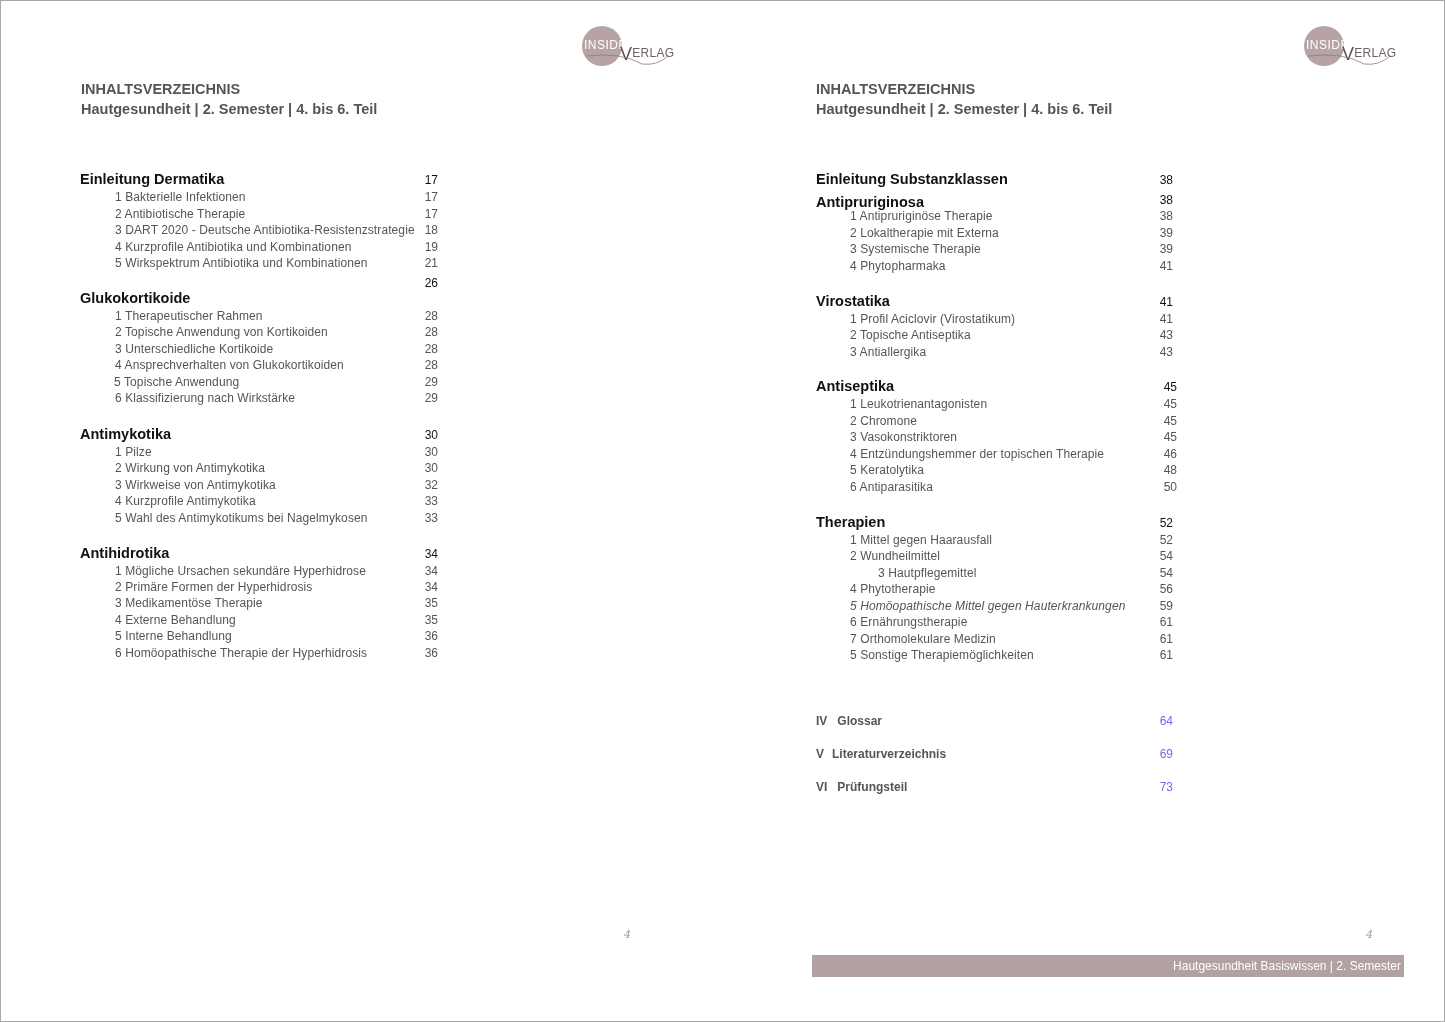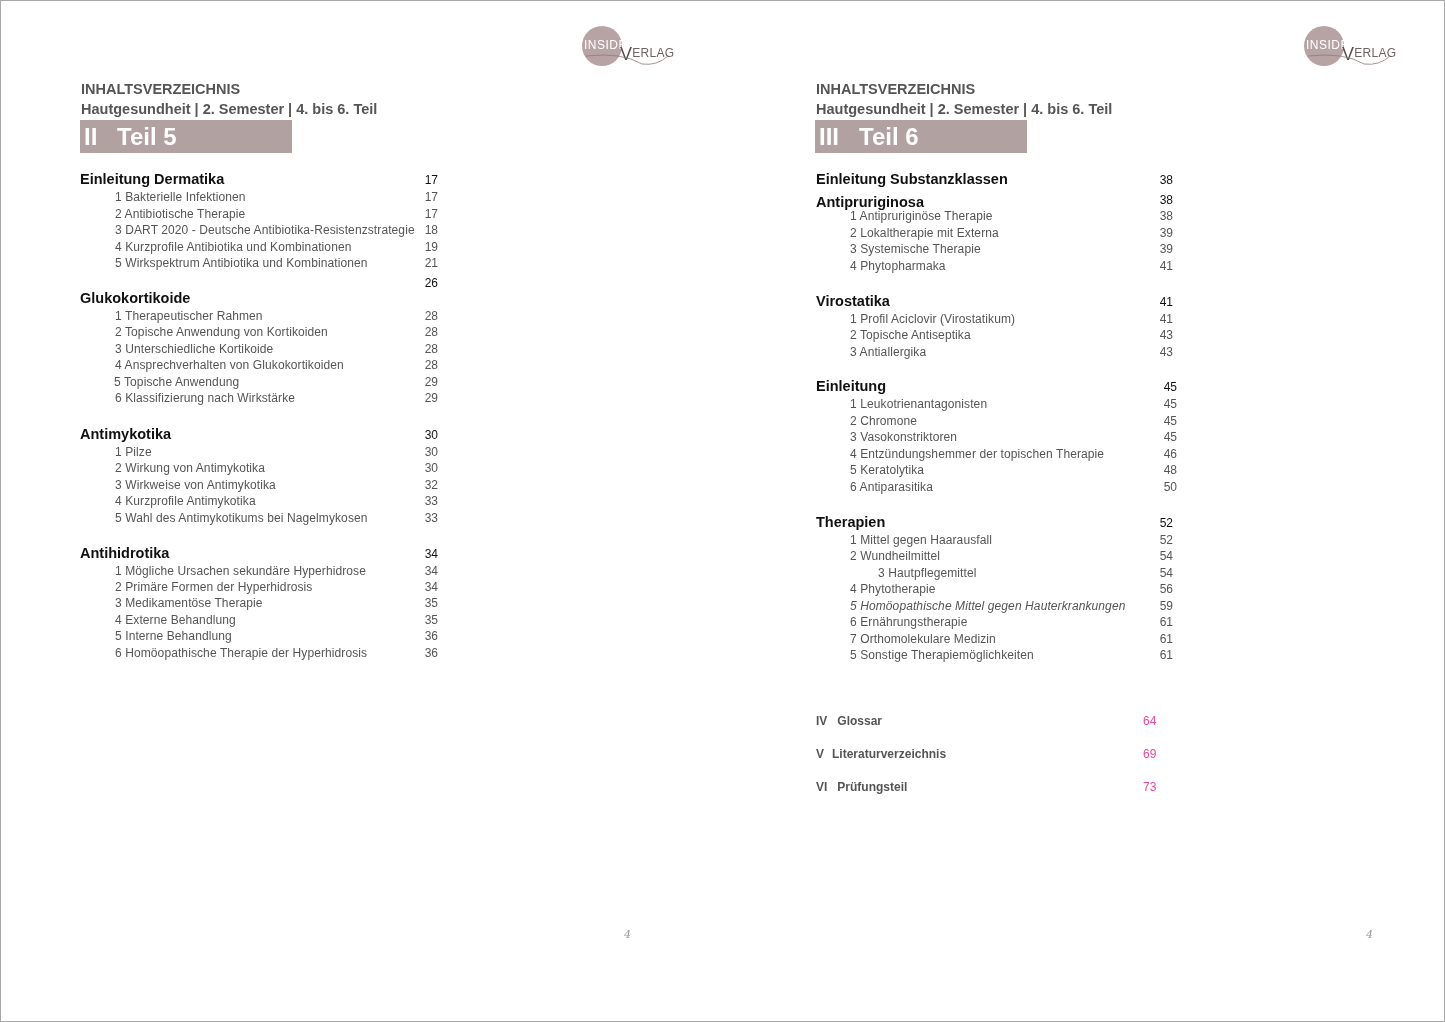--- a/index.html
+++ b/index.html
@@ -56,21 +56,21 @@
     position: absolute; font-size: 12px; color: #555555; white-space: nowrap; letter-spacing: 0.1px;
   }
   .sub-page {
     position: absolute; font-size: 12px; color: #555555; text-align: right; width: 30px;
   }
   .extra-label {
     position: absolute; font-size: 12px; font-weight: bold; color: #555555; white-space: nowrap;
   }
   .extra-label .num { display: inline-block; margin-right: 10px; }
   .extra-page {
-    position: absolute; font-size: 12px; color: #ec4899; text-align: left; width: 30px;
+    position: absolute; font-size: 12px; color: #8b5cf6; text-align: right; width: 30px;
   }
   .folio {
     position: absolute; font-family: "DejaVu Serif", serif; font-style: italic;
     font-size: 11px; color: #9a9a9a;
   }
   .footer-bar {
     position: absolute; left: 90px; top: 955px; width: 592px; height: 22px;
     background: #b2a1a1; color: #ffffff; font-size: 12px; line-height: 22px;
     text-align: right; padding-right: 3px; box-sizing: border-box;
   }
@@ -85,24 +85,20 @@
     <div class="circle"></div>
     <span class="inside">INSIDE</span>
     <span class="verlag"><span class="bigv">V</span><span>ERLAG</span></span>
     <svg width="90" height="42">
         <path d="M4 30 Q40 26 60 38 Q75 40 86 30" stroke="#8a7c7c" stroke-width="0.8" fill="none"></path>
       </svg>
   </div>
 
   <div class="toc-title" style="left:81px; top:81px;">INHALTSVERZEICHNIS</div>
   <div class="toc-sub" style="left:81px; top:101px;">Hautgesundheit | 2. Semester | 4. bis 6. Teil</div>
-  <div class="part-bar" style="left:80px; top:120px;">
-    <span class="roman">II</span>
-    <span class="name">Teil 5</span>
-  </div>
 
   <div class="sec-head" style="left:80px; top:171px;">Einleitung Dermatika</div>
   <div class="sec-page" style="left:408px; top:173px;">17</div>
   <div class="sub" style="left:115px; top:190px;">1 Bakterielle Infektionen</div>
   <div class="sub-page" style="left:408px; top:190px;">17</div>
   <div class="sub" style="left:115px; top:207px;">2 Antibiotische Therapie</div>
   <div class="sub-page" style="left:408px; top:207px;">17</div>
   <div class="sub" style="left:115px; top:223px;">3 DART 2020 - Deutsche Antibiotika-Resistenzstrategie</div>
   <div class="sub-page" style="left:408px; top:223px;">18</div>
   <div class="sub" style="left:115px; top:240px;">4 Kurzprofile Antibiotika und Kombinationen</div>
@@ -161,24 +157,20 @@
     <div class="circle"></div>
     <span class="inside">INSIDE</span>
     <span class="verlag"><span class="bigv">V</span><span>ERLAG</span></span>
     <svg width="90" height="42">
         <path d="M4 30 Q40 26 60 38 Q75 40 86 30" stroke="#8a7c7c" stroke-width="0.8" fill="none"></path>
       </svg>
   </div>
 
   <div class="toc-title" style="left:94px; top:81px;">INHALTSVERZEICHNIS</div>
   <div class="toc-sub" style="left:94px; top:101px;">Hautgesundheit | 2. Semester | 4. bis 6. Teil</div>
-  <div class="part-bar" style="left:93px; top:120px;">
-    <span class="roman">III</span>
-    <span class="name" style="left:44px;">Teil 6</span>
-  </div>
 
   <div class="sec-head" style="left:94px; top:171px;">Einleitung Substanzklassen</div>
   <div class="sec-page" style="left:421px; top:173px;">38</div>
 
   <div class="sec-head" style="left:94px; top:178px;margin-top:16px;">Antipruriginosa</div>
   <div class="sec-page" style="left:421px; top:193px;">38</div>
   <div class="sub" style="left:128px; top:209px;">1 Antipruriginöse Therapie</div>
   <div class="sub-page" style="left:421px; top:209px;">38</div>
   <div class="sub" style="left:128px; top:226px;">2 Lokaltherapie mit Externa</div>
   <div class="sub-page" style="left:421px; top:226px;">39</div>
@@ -189,21 +181,21 @@
 
   <div class="sec-head" style="left:94px; top:293px;">Virostatika</div>
   <div class="sec-page" style="left:421px; top:295px;">41</div>
   <div class="sub" style="left:128px; top:312px;">1 Profil Aciclovir (Virostatikum)</div>
   <div class="sub-page" style="left:421px; top:312px;">41</div>
   <div class="sub" style="left:128px; top:328px;">2 Topische Antiseptika</div>
   <div class="sub-page" style="left:421px; top:328px;">43</div>
   <div class="sub" style="left:128px; top:345px;">3 Antiallergika</div>
   <div class="sub-page" style="left:421px; top:345px;">43</div>
 
-  <div class="sec-head" style="left:94px; top:378px;">Einleitung</div>
+  <div class="sec-head" style="left:94px; top:378px;">Antiseptika</div>
   <div class="sec-page" style="left:425px; top:380px;">45</div>
   <div class="sub" style="left:128px; top:397px;">1 Leukotrienantagonisten</div>
   <div class="sub-page" style="left:425px; top:397px;">45</div>
   <div class="sub" style="left:128px; top:414px;">2 Chromone</div>
   <div class="sub-page" style="left:425px; top:414px;">45</div>
   <div class="sub" style="left:128px; top:430px;">3 Vasokonstriktoren</div>
   <div class="sub-page" style="left:425px; top:430px;">45</div>
   <div class="sub" style="left:128px; top:447px;">4 Entzündungshemmer der topischen Therapie</div>
   <div class="sub-page" style="left:425px; top:447px;">46</div>
   <div class="sub" style="left:128px; top:463px;">5 Keratolytika</div>
@@ -231,13 +223,14 @@
   <div class="sub-page" style="left:421px; top:648px;">61</div>
 
   <div class="extra-label" style="left:94px; top:714px;"><span class="num">IV</span><span>Glossar</span></div>
   <div class="extra-page" style="left:421px; top:714px;">64</div>
   <div class="extra-label" style="left:94px; top:747px;"><span class="num" style="margin-right:8px;">V</span><span>Literaturverzeichnis</span></div>
   <div class="extra-page" style="left:421px; top:747px;">69</div>
   <div class="extra-label" style="left:94px; top:780px;"><span class="num">VI</span><span>Prüfungsteil</span></div>
   <div class="extra-page" style="left:421px; top:780px;">73</div>
 
   <div class="folio" style="left:644px; top:928px;">4</div>
+  <div class="footer-bar">Hautgesundheit Basiswissen | 2. Semester</div>
 </div>
 
 </body></html>

